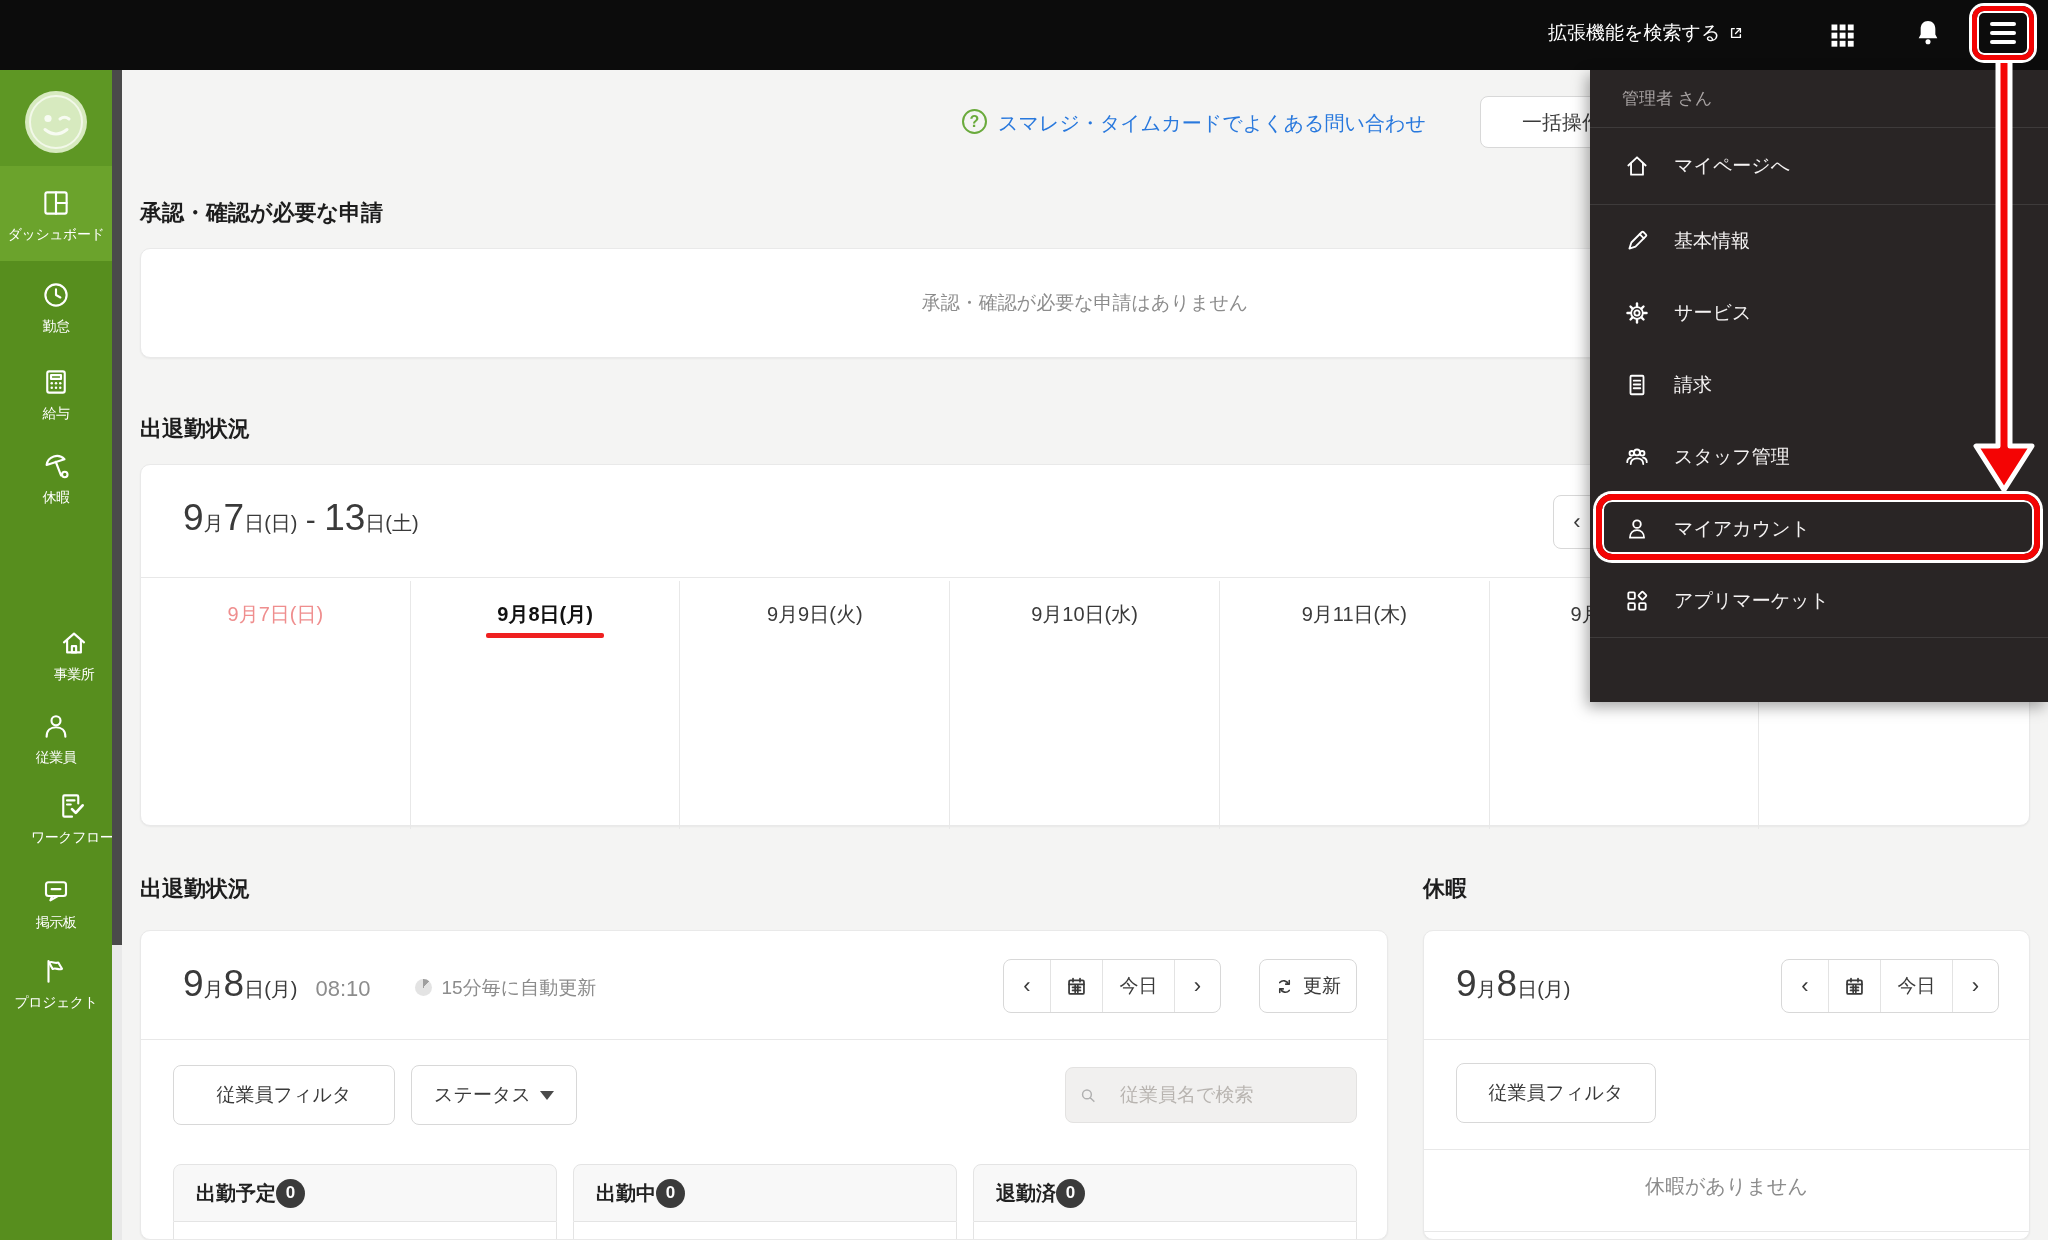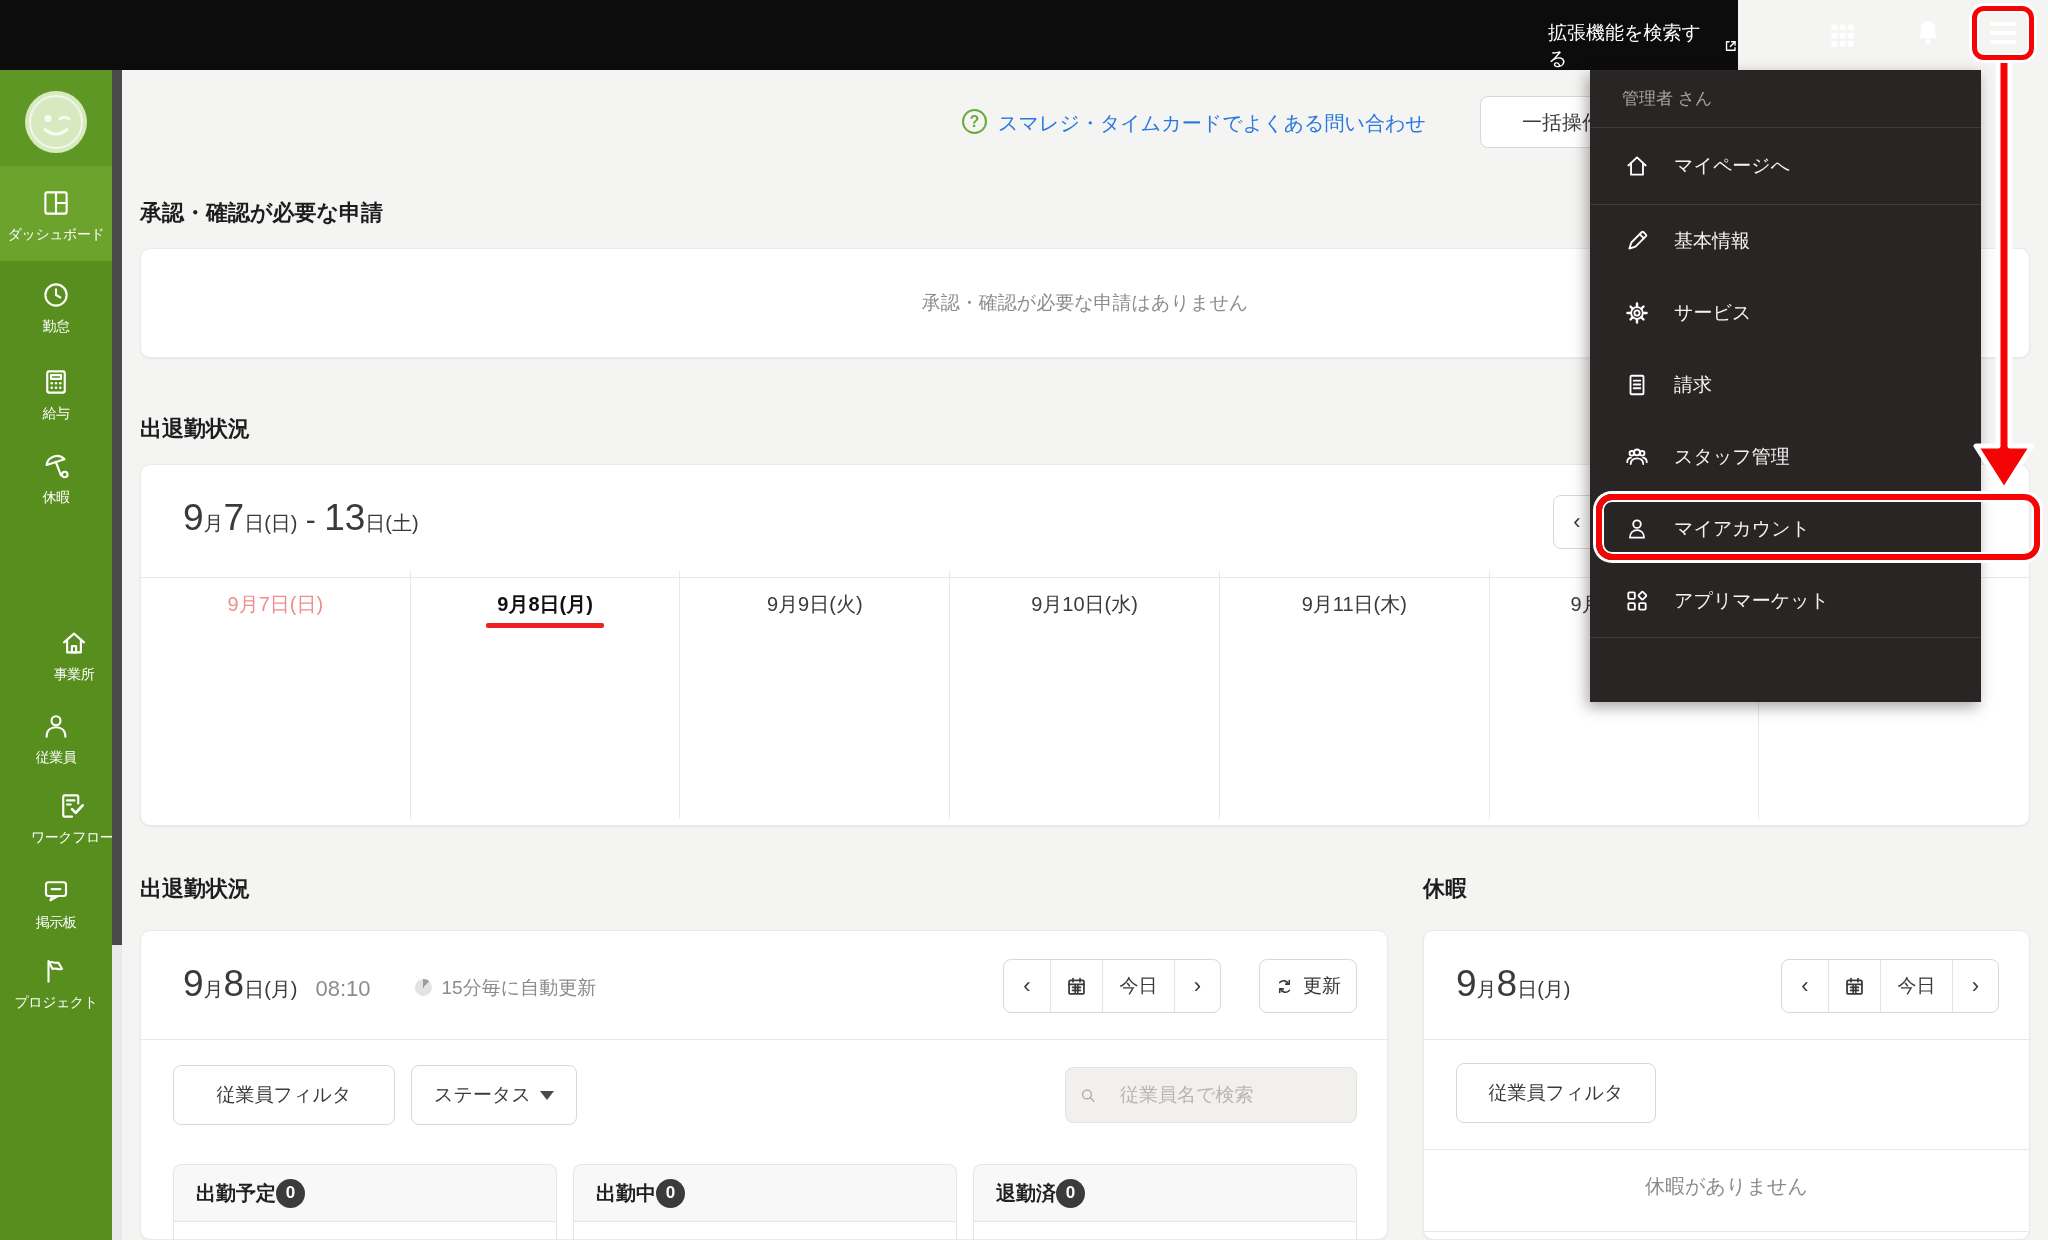--- a/index.html
+++ b/index.html
@@ -1,21 +1,21 @@
 <!DOCTYPE html>
 <html><head>
 <meta charset="utf-8">
 <style>
   * { box-sizing: border-box; margin: 0; padding: 0; }
   html,body { width:2048px; height:1240px; }
   body { font-family: "Liberation Sans", sans-serif; background:#f4f4f3; position:relative; overflow:hidden; }
   .abs { position:absolute; }
 
   
-  .topbar { left:0; top:0; width:1738px; height:70px; background:#0c0c0c; z-index:40; }
+  .topbar { left:0; top:0; width:2048px; height:70px; background:#0c0c0c; z-index:40; }
   .tb-search { display:flex; align-items:center; gap:9px; color:#fff; font-size:19px; }
   .tb-icon { display:flex; align-items:center; justify-content:center; }
 
   
   .sidebar { left:0; top:70px; width:112px; height:1170px; background:#578e1e; z-index:10; }
   .sb-avatar-block { position:absolute; left:0; top:0; width:112px; height:96px; background:#5e9724; }
   .sb-active { position:absolute; left:0; top:96px; width:112px; height:95px; background:#6ba32c; }
   .sb-item { position:absolute; width:112px; text-align:center; color:#fff; cursor:pointer; }
   .sb-item svg { display:block; margin:0 auto; }
   .sb-label { font-size:14px; letter-spacing:-0.5px; white-space:nowrap; margin-top:8px; color:#fff; }
@@ -58,21 +58,21 @@
   .panel-body { height:42px; background:#fff; border-left:1px solid #e4e4e4; border-right:1px solid #e4e4e4; }
 
   
   .searchbox { display:flex; align-items:center; gap:24px; background:#f1f0ef; border:1px solid #e3e2e1;
                border-radius:8px; padding:0 14px; }
   .searchbox input { border:none; background:transparent; outline:none; font-size:19px; color:#555; width:100%;
                      font-family:inherit; }
   .searchbox input::placeholder { color:#b8b4b0; }
 
   
-  .menu { left:1590px; top:70px; width:391px; height:632px; background:#292525; z-index:50;
+  .menu { left:1590px; top:70px; width:458px; height:632px; background:#292525; z-index:50;
           box-shadow:-3px 5px 14px rgba(0,0,0,.35); }
   .menu-header { height:58px; display:flex; align-items:center; padding-left:32px; color:#a8a3a3; font-size:17px;
                  border-bottom:1px solid #3e3b3b; }
   .menu-item { height:72px; display:flex; align-items:center; padding-left:34px; gap:24px; color:#f5f3f3;
                font-size:19px; cursor:pointer; }
   .menu-item.tall { height:77px; border-bottom:1px solid #3e3b3b; }
   .menu-sep { height:1px; background:#3e3b3b; }
 
   
   .anno { z-index:60; pointer-events:none; }
@@ -269,21 +269,21 @@
       </svg>
     </button>
     <button style="width:72px; font-size:19px;">今日</button>
     <button style="width:46px;">
         <span>›</span>
       </button>
   </div>
 
   <div class="divider" style="top:112px;"></div>
 
-  <div class="abs" style="left:0; top:106px; width:1888px; height:248px; display:flex;">
+  <div class="abs" style="left:0; top:116px; width:1888px; height:248px; display:flex;">
     <div class="day-col day-sun">
       <span class="day-label">9月7日(日)</span>
     </div>
     <div class="day-col day-today">
       <span class="day-label">9月8日(月)</span>
       <div class="day-underline"></div>
     </div>
     <div class="day-col">
       <span class="day-label">9月9日(火)</span>
     </div>

